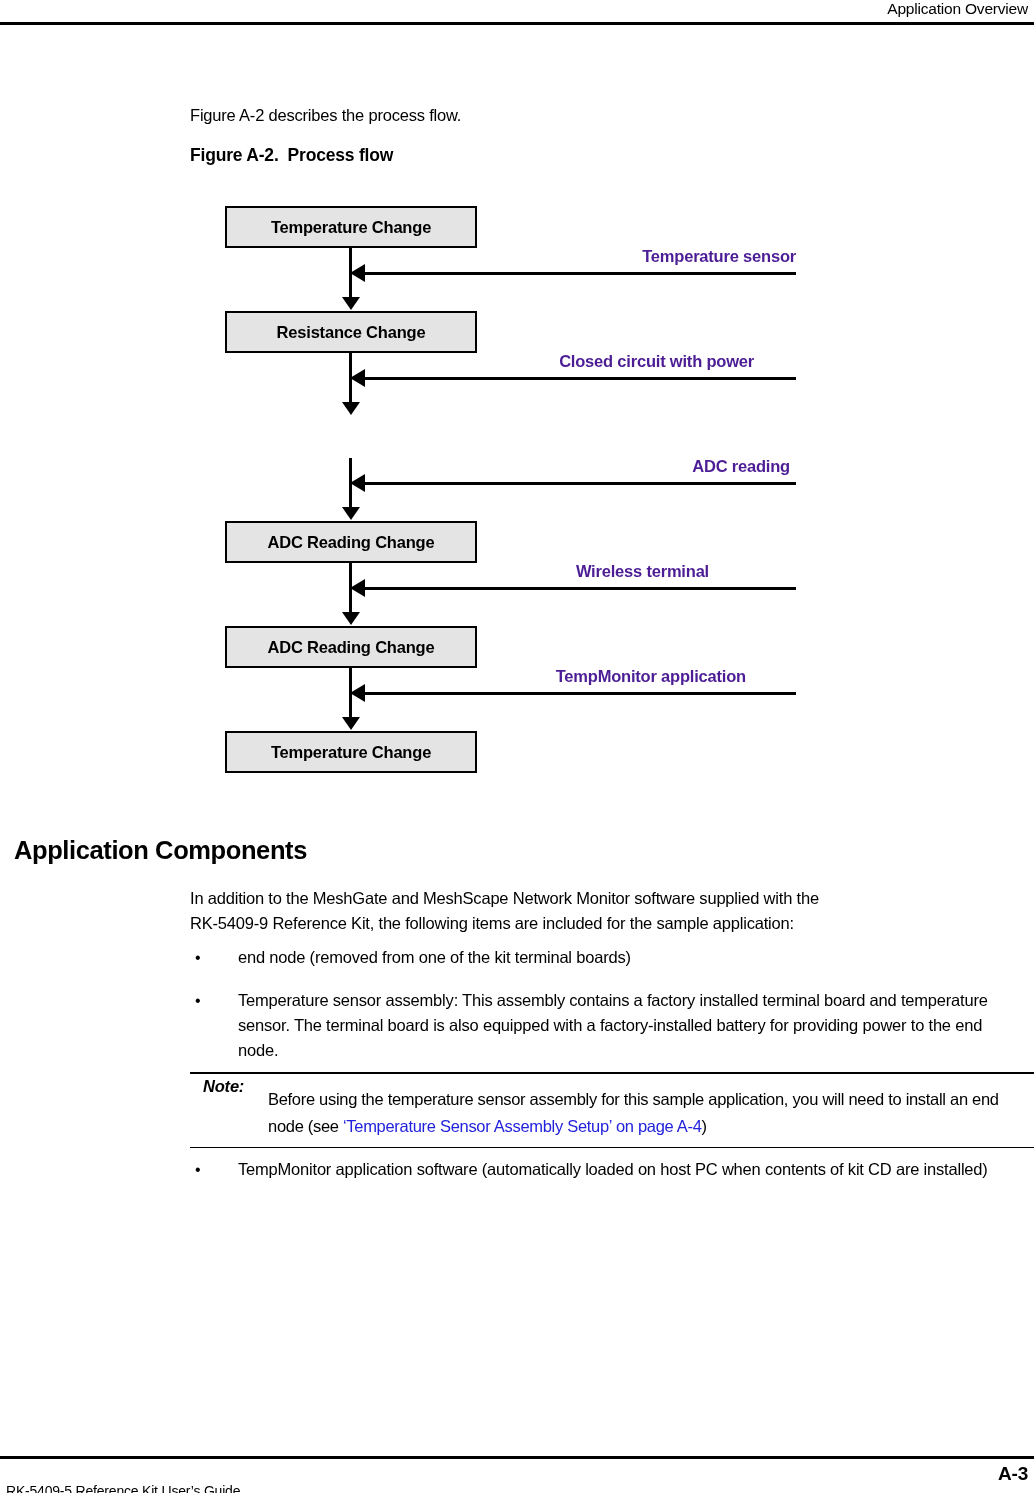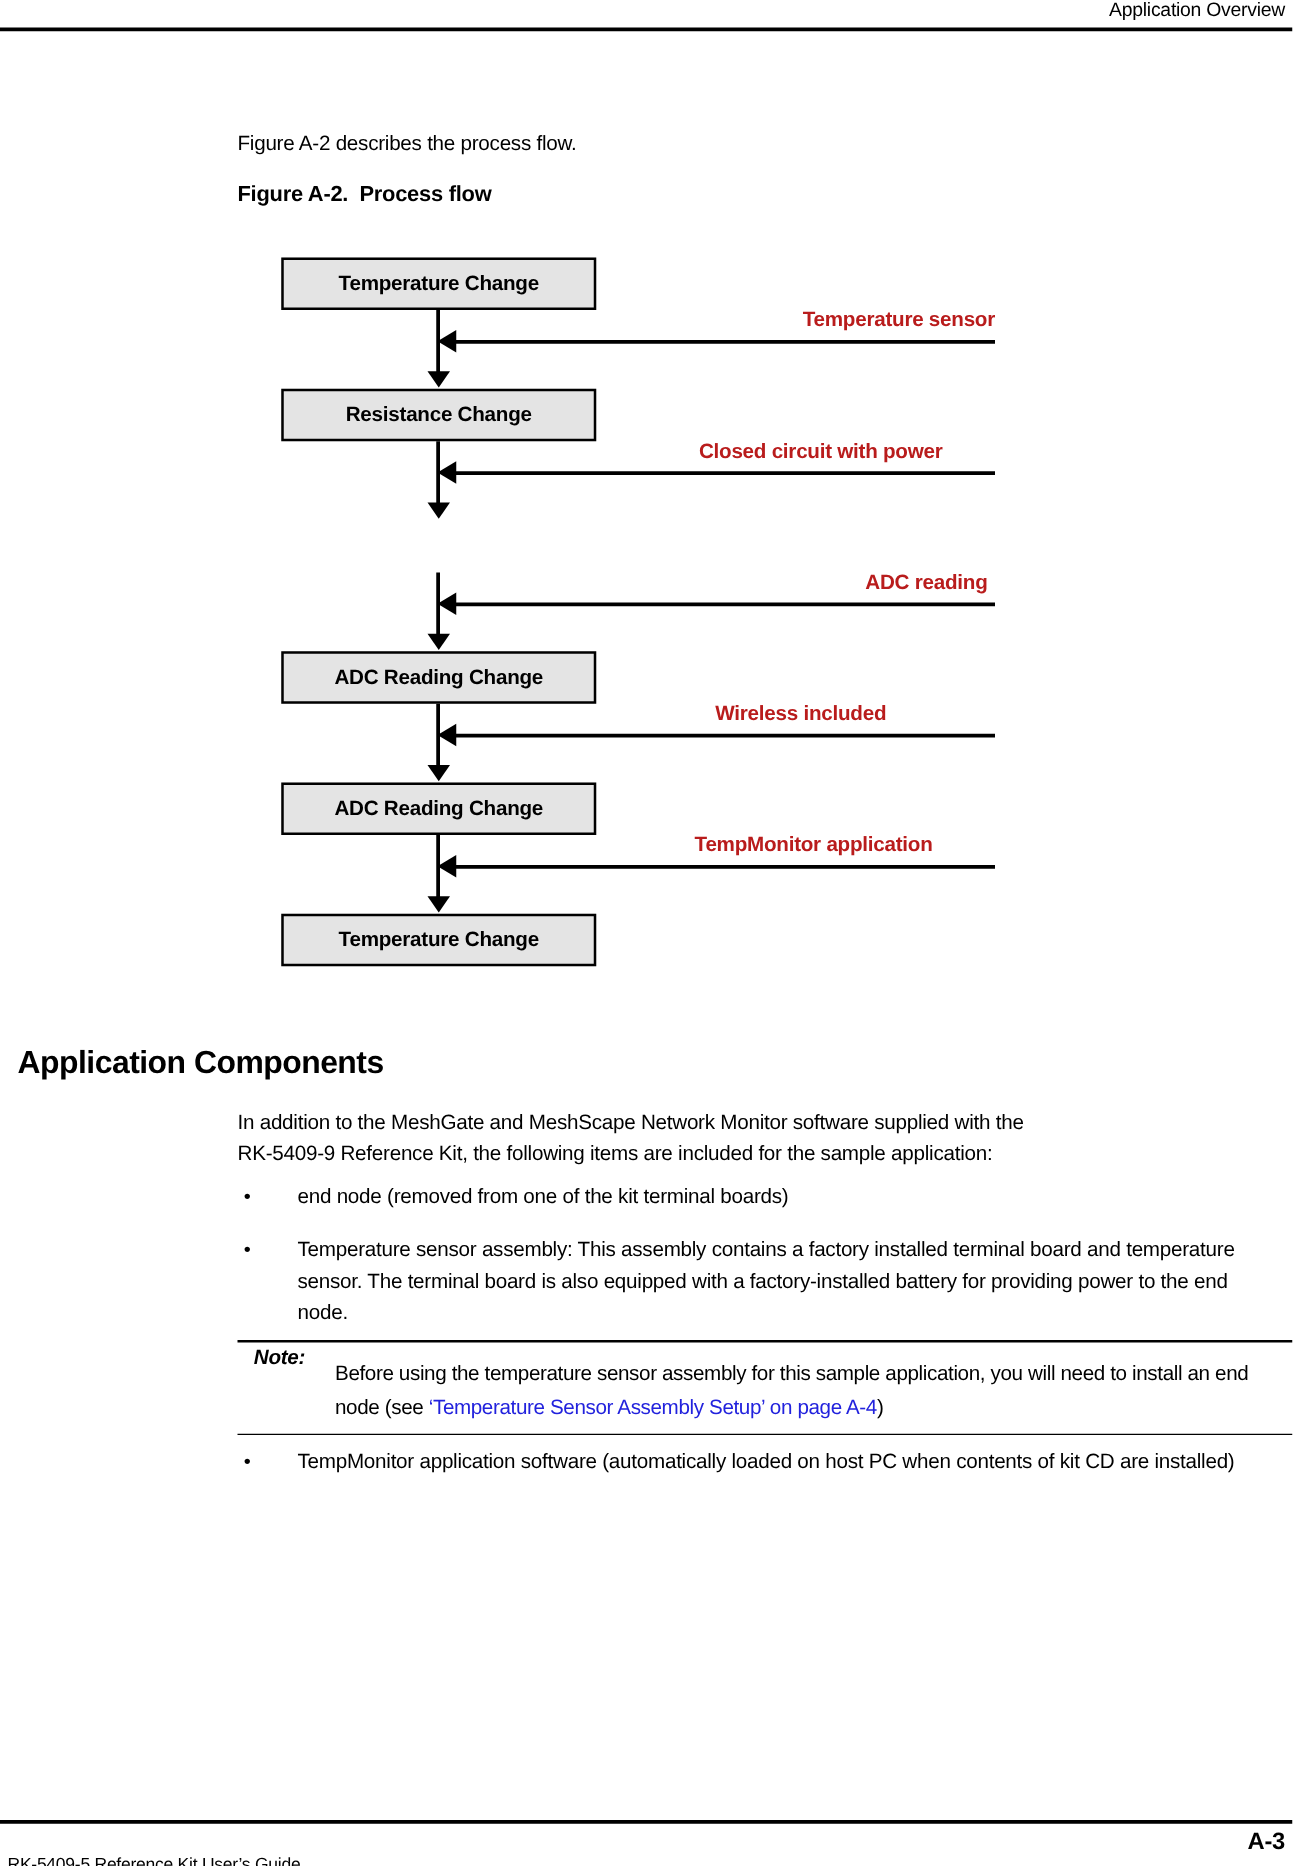--- a/index.html
+++ b/index.html
@@ -121,21 +121,21 @@
     border-bottom: 9px solid transparent;
     border-right: 15px solid #000;
   }
   .h-label {
     position: absolute;
     font-size: 16.5px;
     font-weight: bold;
     letter-spacing: -0.2px;
     white-space: nowrap;
     text-align: right;
-    color: #b91c1c;
+    color: #4c1d95;
   }
 
   
   .section-heading {
     position: absolute;
     left: 14px;
     top: 836px;
     font-size: 25.5px;
     font-weight: bold;
     letter-spacing: -0.4px;
@@ -305,21 +305,21 @@
   <div class="h-line" style="left:349px; top:377px; width:432px;"></div>
   <div class="h-head" style="left:335px; top:369px;"></div>
   <div class="h-label" style="left:381px; top:352px; width:358px;">Closed circuit with power</div>
 
   <div class="h-line" style="left:349px; top:482px; width:432px;"></div>
   <div class="h-head" style="left:335px; top:474px;"></div>
   <div class="h-label" style="left:381px; top:457px; width:394px;">ADC reading</div>
 
   <div class="h-line" style="left:349px; top:587px; width:432px;"></div>
   <div class="h-head" style="left:335px; top:579px;"></div>
-  <div class="h-label" style="left:381px; top:562px; width:313px;">Wireless included</div>
+  <div class="h-label" style="left:381px; top:562px; width:313px;">Wireless terminal</div>
 
   <div class="h-line" style="left:349px; top:692px; width:432px;"></div>
   <div class="h-head" style="left:335px; top:684px;"></div>
   <div class="h-label" style="left:381px; top:667px; width:350px;">TempMonitor application</div>
 </div>
 
 <div class="section-heading">Application Components</div>
 
 <div class="para" style="top:886px;">
   <div>In addition to the MeshGate and MeshScape Network Monitor software supplied with the</div>

